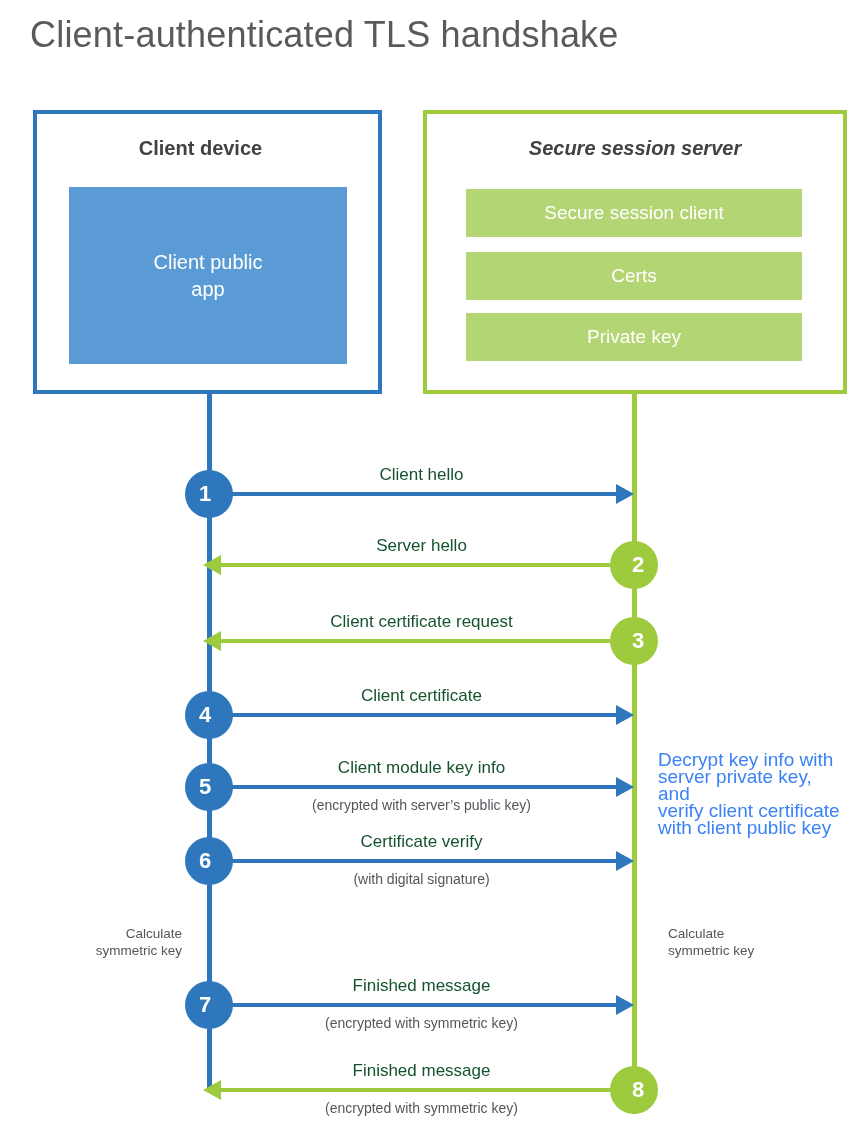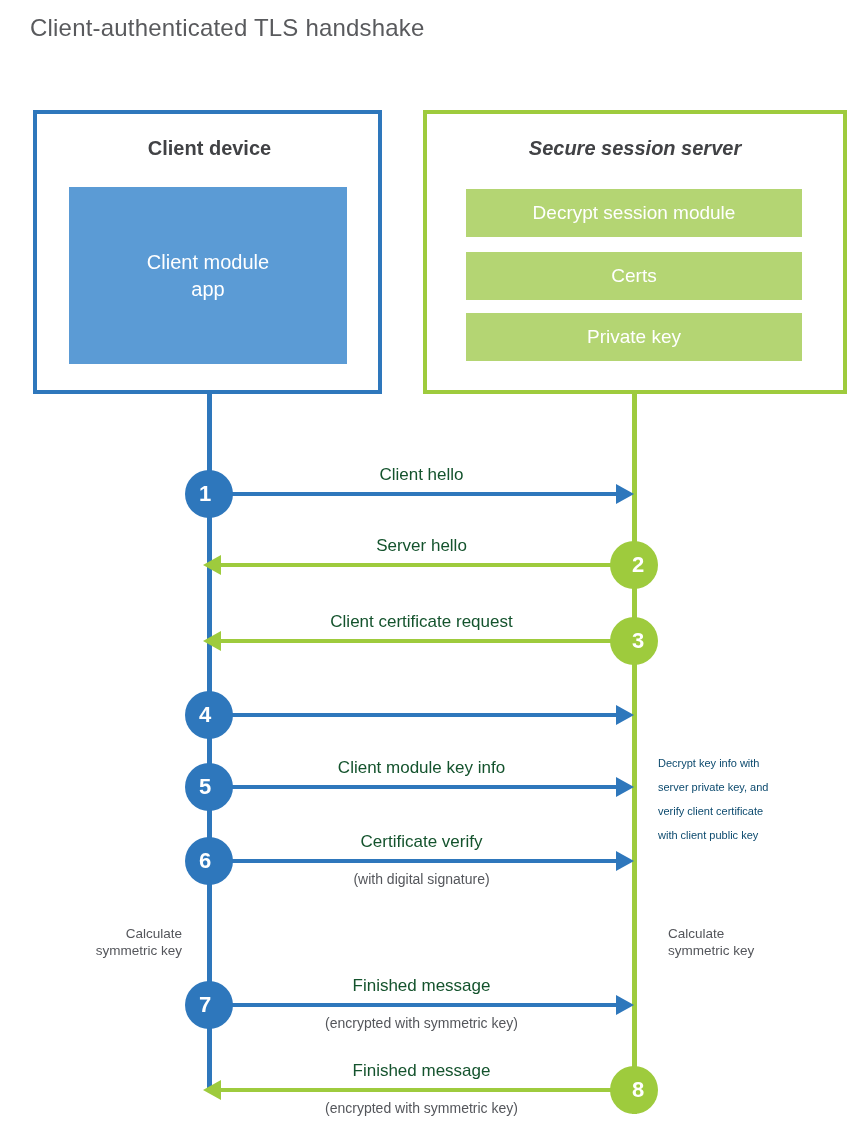--- a/index.html
+++ b/index.html
@@ -10,33 +10,33 @@
     height: 1146px;
     background: #ffffff;
     overflow: hidden;
   }
   .abs { position: absolute; box-sizing: border-box; }
   .preline { white-space: pre-line; }
 
   
   .main-title {
     left: 30px; top: 14px; width: 700px;
-    font-size: 24px; font-weight: 300; color: #595a5d;
+    font-size: 36px; font-weight: 300; color: #595a5d;
     letter-spacing: 0.2px;
   }
 
   
   .entity-box { border-style: solid; border-width: 4px; background: #ffffff; }
   .client-box { left: 33px; top: 110px; width: 349px; height: 284px; border-color: var(--blue); }
   .server-box { left: 423px; top: 110px; width: 424px; height: 284px; border-color: var(--green); }
   .entity-title {
     top: 137px; font-size: 20px; font-weight: bold; color: #414245;
     text-align: center;
   }
-  .client-title { left: 35px; width: 349px; }
+  .client-title { left: 26px; width: 349px; }
   .server-title { left: 423px; width: 424px; font-style: italic; }
 
   .app-box {
     left: 69px; top: 187px; width: 278px; height: 177px;
     background: var(--blue-fill); color: #ffffff;
     display: flex; align-items: center; justify-content: center;
     font-size: 20px; line-height: 27px; text-align: center;
   }
   .module-bar {
     left: 466px; width: 336px; height: 48px;
@@ -76,46 +76,46 @@
     font-size: 17px; color: #14532d; line-height: 22px;
   }
   .arrow-sub {
     left: 209px; width: 425px; text-align: center;
     font-size: 14px; color: #54565b; line-height: 18px;
   }
 
   
   .side-note {
     left: 658px; top: 751px; width: 185px;
-    font-size: 11px; color: #0c4a6e; line-height: 24px;
+    font-size: 19px; color: #3b82f6; line-height: 17px;
     text-align: left;
   }
   .calc-note {
     top: 925px; font-size: 13.5px; color: #54565b; line-height: 17px;
   }
   .calc-left { left: 40px; width: 142px; text-align: right; }
   .calc-right { left: 668px; width: 142px; text-align: left; }
 
   :root { --blue: #2e77bc; --blue-fill: #5b9bd5; --green: #9ecb3d; --green-fill: #b4d573; }
 </style>
 </head>
 <body>
 
 <div id="diagram">
 
   <div class="abs main-title">Client-authenticated TLS handshake</div>
 
   <div class="abs entity-box client-box"></div>
   <div class="abs entity-title client-title">Client device</div>
-  <div class="abs app-box preline">Client module
+  <div class="abs app-box preline">Client public
 app</div>
 
   <div class="abs entity-box server-box"></div>
   <div class="abs entity-title server-title">Secure session server</div>
-  <div class="abs module-bar" style="top:189px">Decrypt session module</div>
+  <div class="abs module-bar" style="top:189px">Secure session client</div>
   <div class="abs module-bar" style="top:252px">Certs</div>
   <div class="abs module-bar" style="top:313px">Private key</div>
 
   <div class="abs lifeline blue"></div>
   <div class="abs lifeline green"></div>
 
   <div class="abs hline blue" style="left:209px;top:492px;width:408px"></div>
   <div class="abs ah right-blue" style="left:616px;top:484px"></div>
   <div class="abs circle blue" style="left:185px;top:470px">
       <span>1</span>
@@ -134,27 +134,29 @@
   <div class="abs circle green" style="left:610px;top:617px">
       <span>3</span>
     </div>
   <div class="abs arrow-label" style="top:611px">Client certificate request</div>
 
   <div class="abs hline blue" style="left:209px;top:713px;width:408px"></div>
   <div class="abs ah right-blue" style="left:616px;top:705px"></div>
   <div class="abs circle blue" style="left:185px;top:691px">
       <span>4</span>
     </div>
+  <div class="abs arrow-label" style="top:685px">Client certificate</div>
 
   <div class="abs hline blue" style="left:209px;top:785px;width:408px"></div>
   <div class="abs ah right-blue" style="left:616px;top:777px"></div>
   <div class="abs circle blue" style="left:185px;top:763px">
       <span>5</span>
     </div>
   <div class="abs arrow-label" style="top:757px">Client module key info</div>
+  <div class="abs arrow-sub" style="top:796px">(encrypted with server’s public key)</div>
 
   <div class="abs hline blue" style="left:209px;top:859px;width:408px"></div>
   <div class="abs ah right-blue" style="left:616px;top:851px"></div>
   <div class="abs circle blue" style="left:185px;top:837px">
       <span>6</span>
     </div>
   <div class="abs arrow-sub" style="top:870px">(with digital signature)</div>
   <div class="abs arrow-label" style="top:831px">Certificate verify</div>
 
   <div class="abs hline blue" style="left:209px;top:1003px;width:408px"></div>

